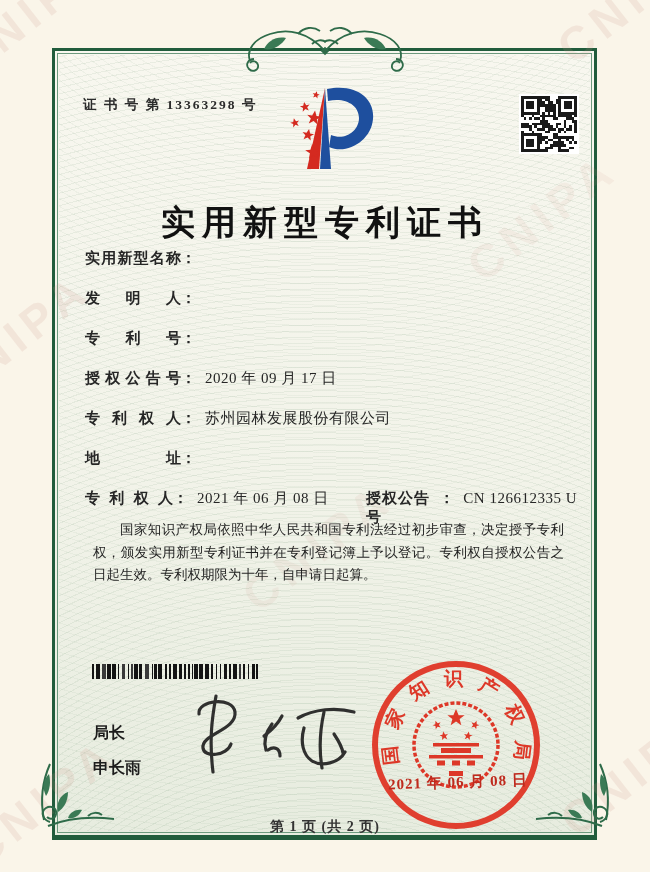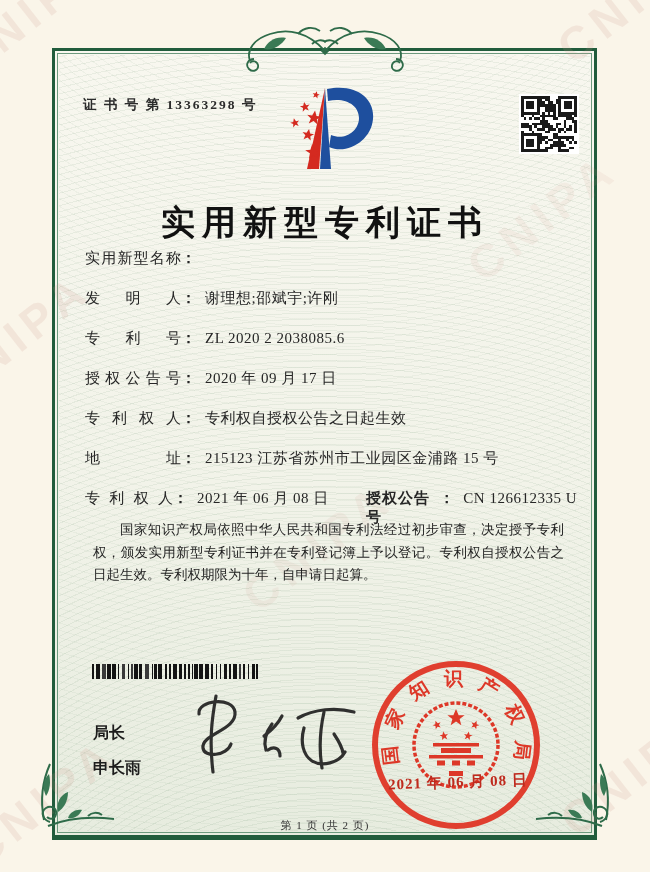--- a/index.html
+++ b/index.html
@@ -41,21 +41,21 @@
     font-size:13.5px;letter-spacing:2px;color:#2b2b2b;font-weight:600;
   }
   .logo{position:absolute;left:283px;top:85px;}
   .qr{position:absolute;left:519px;top:94px;width:56px;height:56px;background:#fff;padding:2px;}
   .title{
     position:absolute;left:0;right:0;top:172px;text-align:center;
     font-size:34px;font-weight:700;letter-spacing:7px;color:#111;margin-top:28px;
   }
   .fields{position:absolute;left:85px;top:249px;width:492px;}
   .frow{display:flex;align-items:baseline;height:18px;margin-bottom:22px;font-size:15px;color:#262626;}
-  .flabel{display:inline-block;width:96px;text-align:justify;text-align-last:justify;font-weight:400;}
+  .flabel{display:inline-block;width:96px;text-align:justify;text-align-last:justify;font-weight:700;}
   .fcolon{font-weight:600;margin-right:9px;}
   .fvalue{white-space:nowrap;letter-spacing:0.5px;}
   .fvalue.fixed{width:158px;}
   .flabel2{font-weight:700;margin-left:24px;letter-spacing:1px;}
   .paras{
     position:absolute;left:85px;top:511px;width:487px;
     font-size:13.5px;line-height:22.5px;text-align:justify;color:#1f1f1f;
   }
   .paras p{margin:8px;text-indent:2em;}
   .barcode{position:absolute;left:92px;top:664px;}
@@ -63,21 +63,21 @@
   .director .name{margin-top:14px;}
   .signature{position:absolute;left:192px;top:688px;}
   .seal{position:absolute;left:368px;top:657px;}
   .seal-date{
     position:absolute;left:378px;top:773px;width:160px;text-align:center;
     font-size:15px;font-weight:700;color:#bf2a1d;letter-spacing:1px;
     transform:rotate(-2deg);
   }
   .footer{
     position:absolute;left:0;right:0;top:818px;text-align:center;
-    font-size:11px;letter-spacing:1px;color:#333;
+    font-size:14px;letter-spacing:1px;color:#333;font-weight:bold;
   }
   .corner{position:absolute;z-index:3;}
   .ornament-top{position:absolute;left:240px;top:24px;z-index:3;}
 </style>
 </head>
 <body>
 
 <div class="cert-frame"></div>
 
 <svg class="ornament-top" width="170" height="52" viewBox="0 0 170 52">
@@ -401,41 +401,38 @@
   <div class="title">实用新型专利证书</div>
 
   <div class="fields">
     <div class="frow">
       <span class="flabel">实用新型名称</span>
         <span class="fcolon">：</span>
     </div>
     <div class="frow">
       <span class="flabel">发明人</span>
         <span class="fcolon">：</span>
-      <span class="fvalue">谢理想;邵斌宇;许刚</span>
     </div>
     <div class="frow">
       <span class="flabel">专利号</span>
         <span class="fcolon">：</span>
-      <span class="fvalue">ZL 2020 2 2038085.6</span>
     </div>
     <div class="frow">
       <span class="flabel">授权公告号</span>
         <span class="fcolon">：</span>
       <span class="fvalue">2020 年 09 月 17 日</span>
     </div>
     <div class="frow">
       <span class="flabel">专利权人</span>
         <span class="fcolon">：</span>
-      <span class="fvalue">专利权自授权公告之日起生效</span>
+      <span class="fvalue">苏州园林发展股份有限公司</span>
     </div>
     <div class="frow">
       <span class="flabel">地址</span>
         <span class="fcolon">：</span>
-      <span class="fvalue">215123 江苏省苏州市工业园区金浦路 15 号</span>
     </div>
     <div class="frow">
       <span class="flabel">专利权人</span>
         <span class="fcolon">：</span>
       <span class="fvalue fixed">2021 年 06 月 08 日</span>
       <span class="flabel2">授权公告号</span>
         <span class="fcolon">：</span>
       <span class="fvalue">CN 126612335 U</span>
     </div>
   </div>

